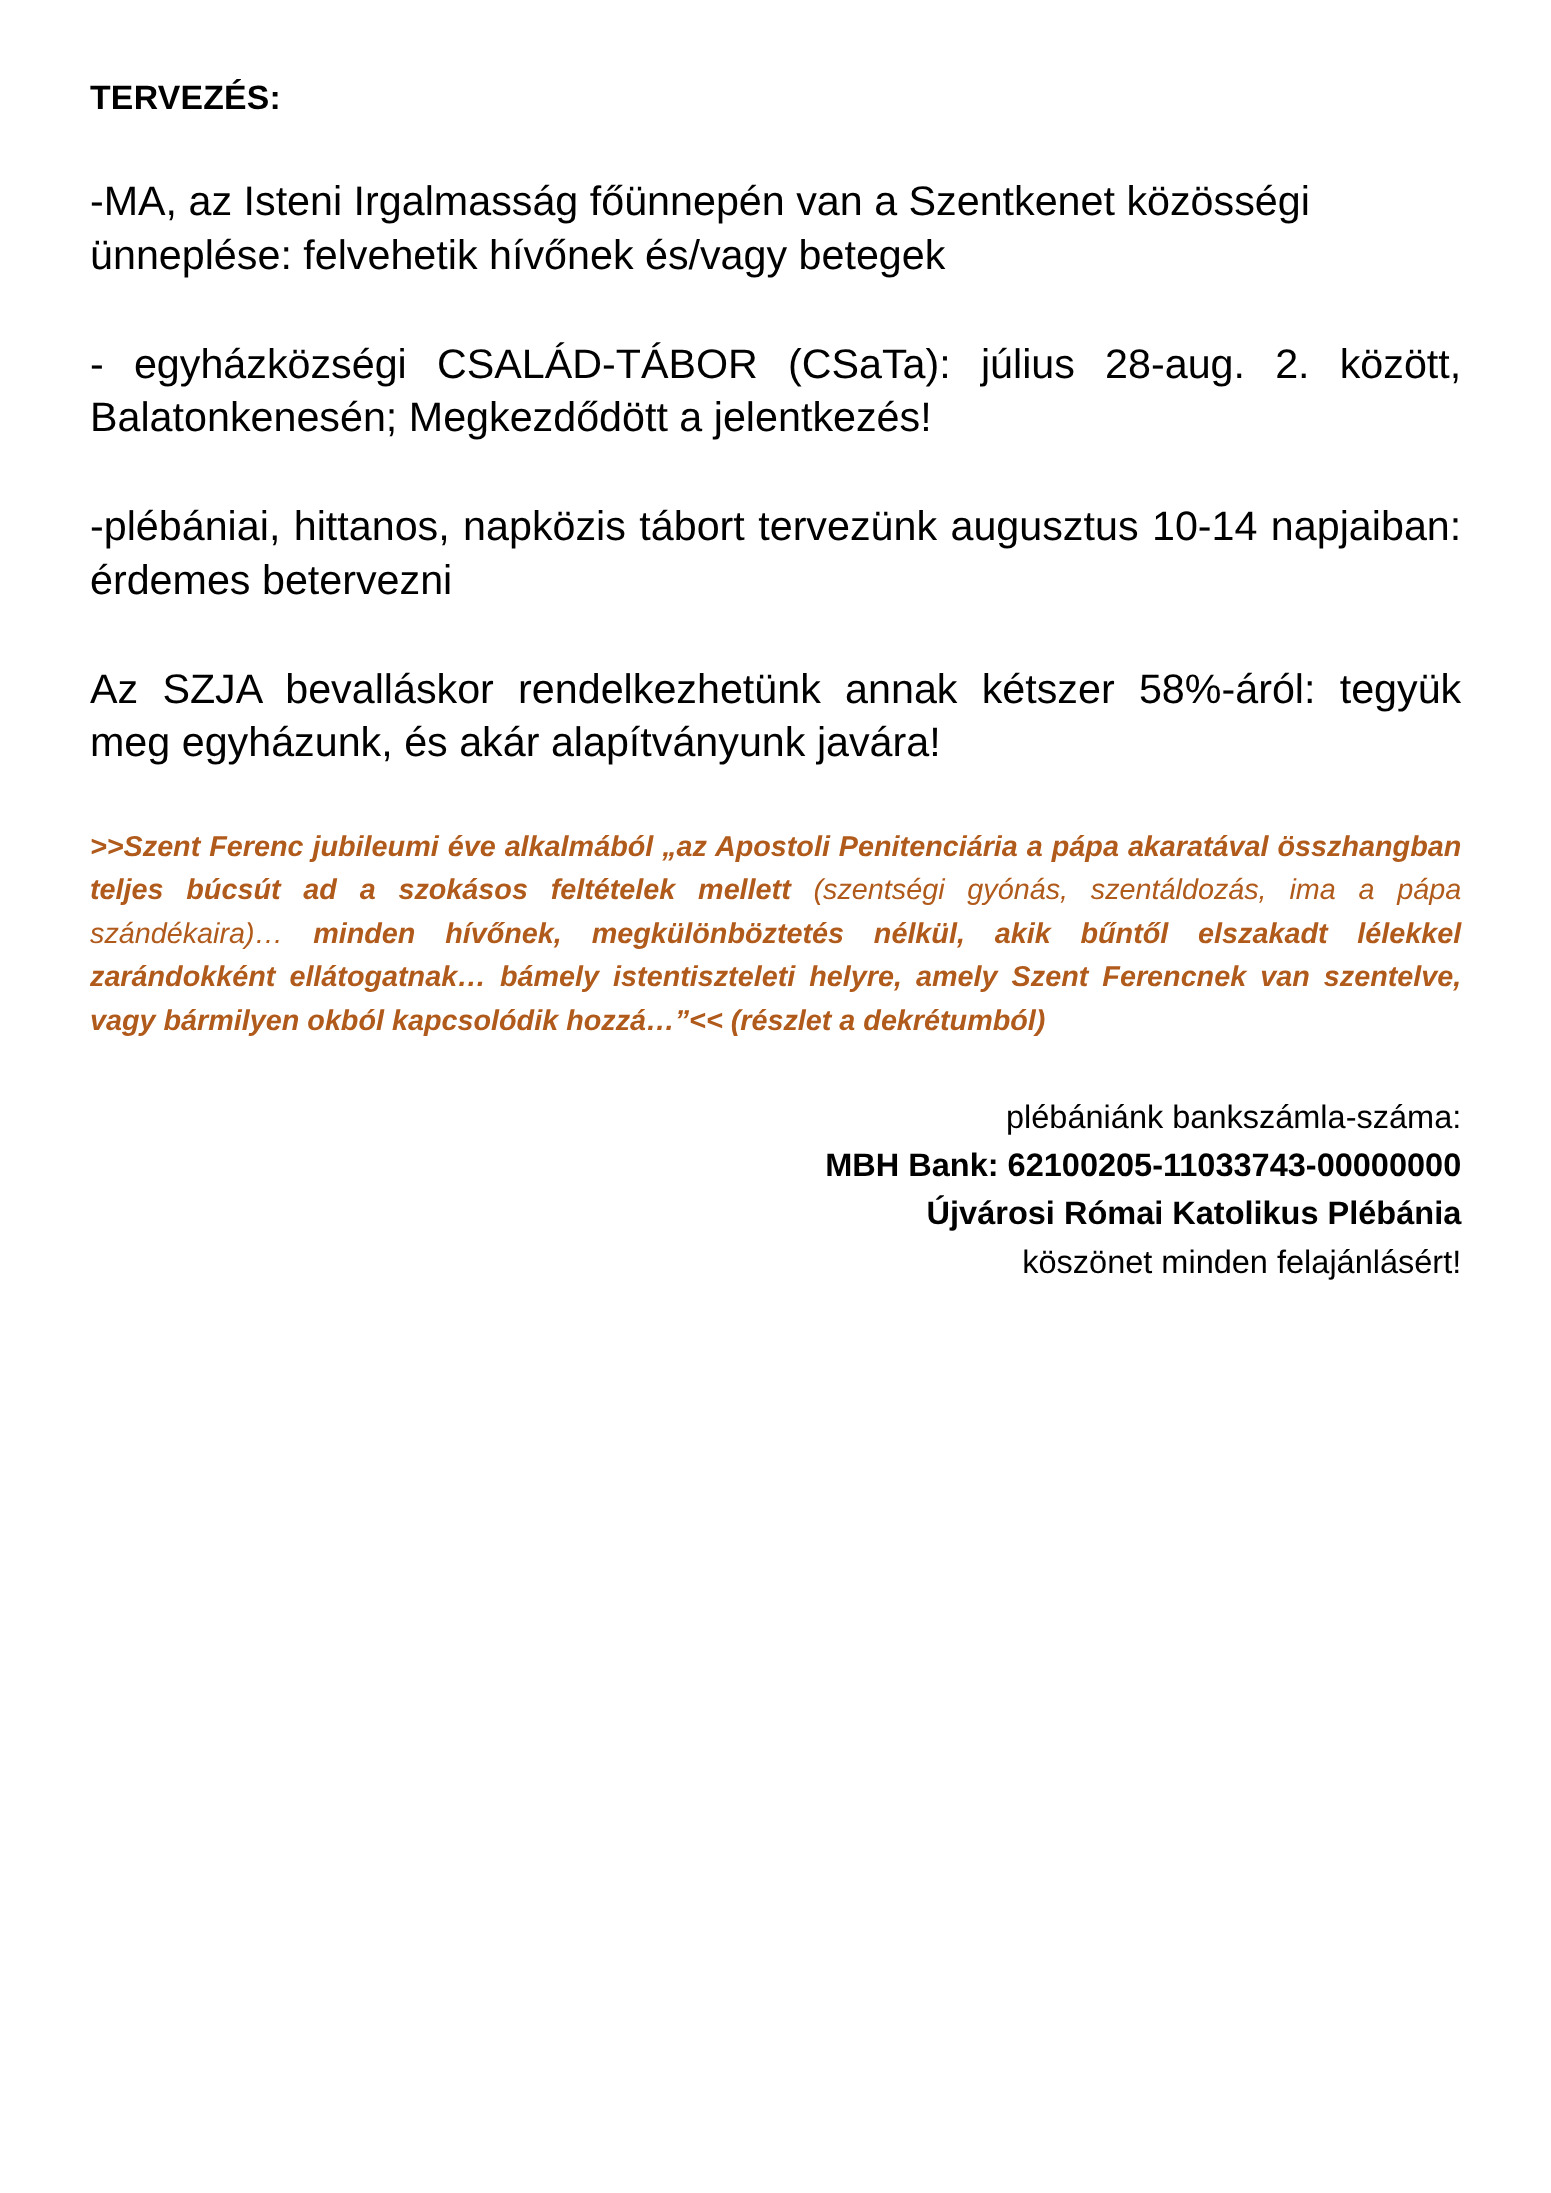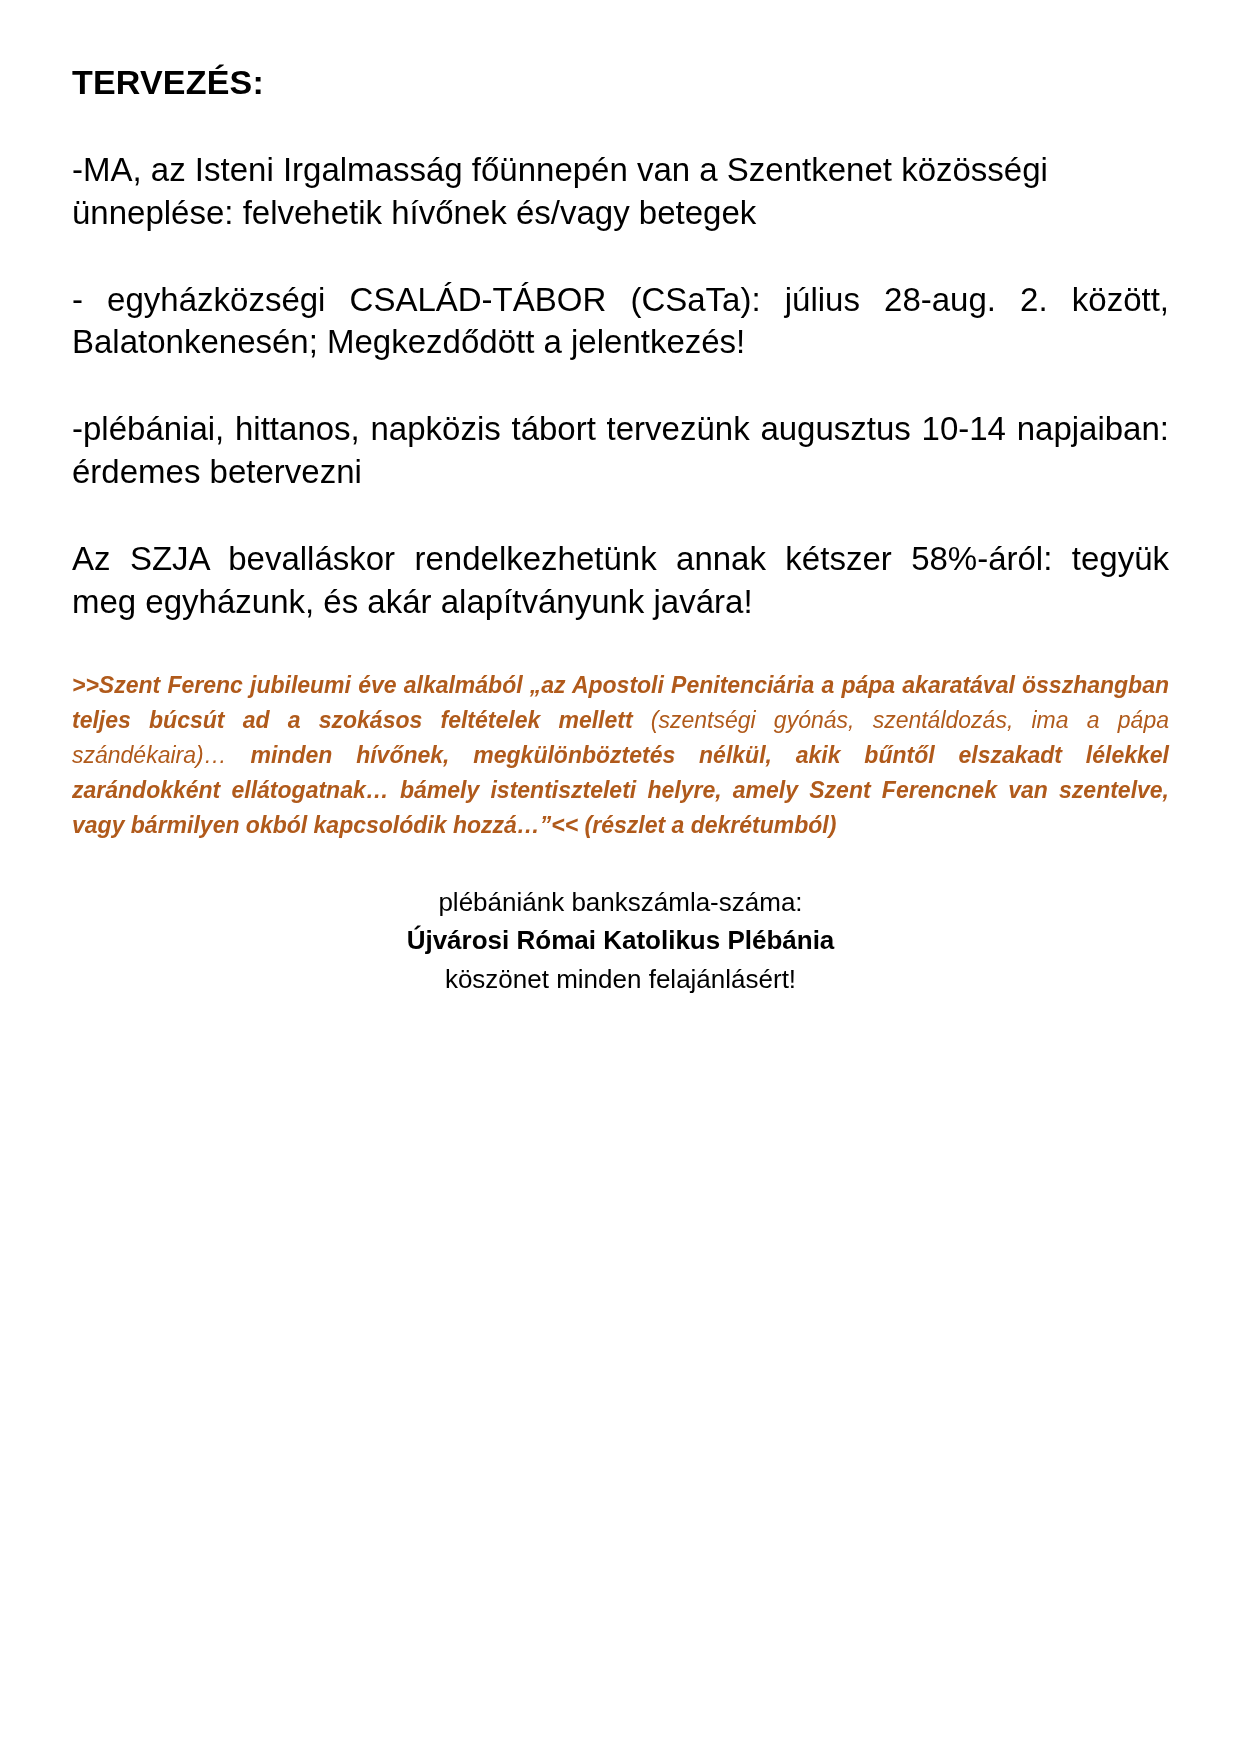--- a/index.html
+++ b/index.html
@@ -19,21 +19,21 @@
   .page {
     box-sizing: border-box;
     width: 1241px;
     min-height: 1754px;
     padding: 62px 72px 40px 72px;
     background: #ffffff;
   }
 
   
   .doc-heading {
-    font-size: 34px;
+    font-size: 27px;
     font-weight: bold;
     letter-spacing: 0.2px;
     line-height: 1.2;
     margin: 0 0 46px 0;
   }
 
   
   .para {
     font-size: 33px;
     line-height: 1.30;
@@ -68,21 +68,21 @@
     font-size: 27px;
     line-height: 1.34;
     color: #E8751C;
     font-weight: bold;
     font-style: italic;
     margin: 0 0 52px 0;
   }
 
   
   .bank-block {
-    text-align: center;
+    text-align: right;
     margin: 0;
   }
   .bank-line {
     font-size: 26px;
     line-height: 1.48;
     color: #000000;
   }
   .bank-line.strong {
     font-weight: bold;
   }
@@ -104,17 +104,18 @@
 
   <p class="para justify">Az SZJA bevalláskor rendelkezhetünk annak kétszer 58%-áról: tegyük meg egyházunk, és akár alapítványunk javára!</p>
 
   <p class="orange-block">
     <span>&gt;&gt;Szent Ferenc jubileumi éve alkalmából „az Apostoli Penitenciária a pápa akaratával összhangban teljes búcsút ad a szokásos feltételek mellett</span><span class="reg"> (szentségi gyónás, szentáldozás, ima a pápa szándékaira)…</span><span> minden hívőnek, megkülönböztetés nélkül, akik bűntől elszakadt lélekkel zarándokként ellátogatnak… bámely istentiszteleti helyre, amely Szent Ferencnek van szentelve, vagy bármilyen okból kapcsolódik hozzá…”&lt;&lt; (részlet a dekrétumból)</span>
   </p>
 
 
   <div class="bank-block">
     <div class="bank-line">plébániánk bankszámla-száma:</div>
+    <div class="bank-line strong">MBH Bank: 62100205-11033743-00000000</div>
     <div class="bank-line strong">Újvárosi Római Katolikus Plébánia</div>
     <div class="bank-line">köszönet minden felajánlásért!</div>
   </div>
 
 </div>
 
 </body></html>

